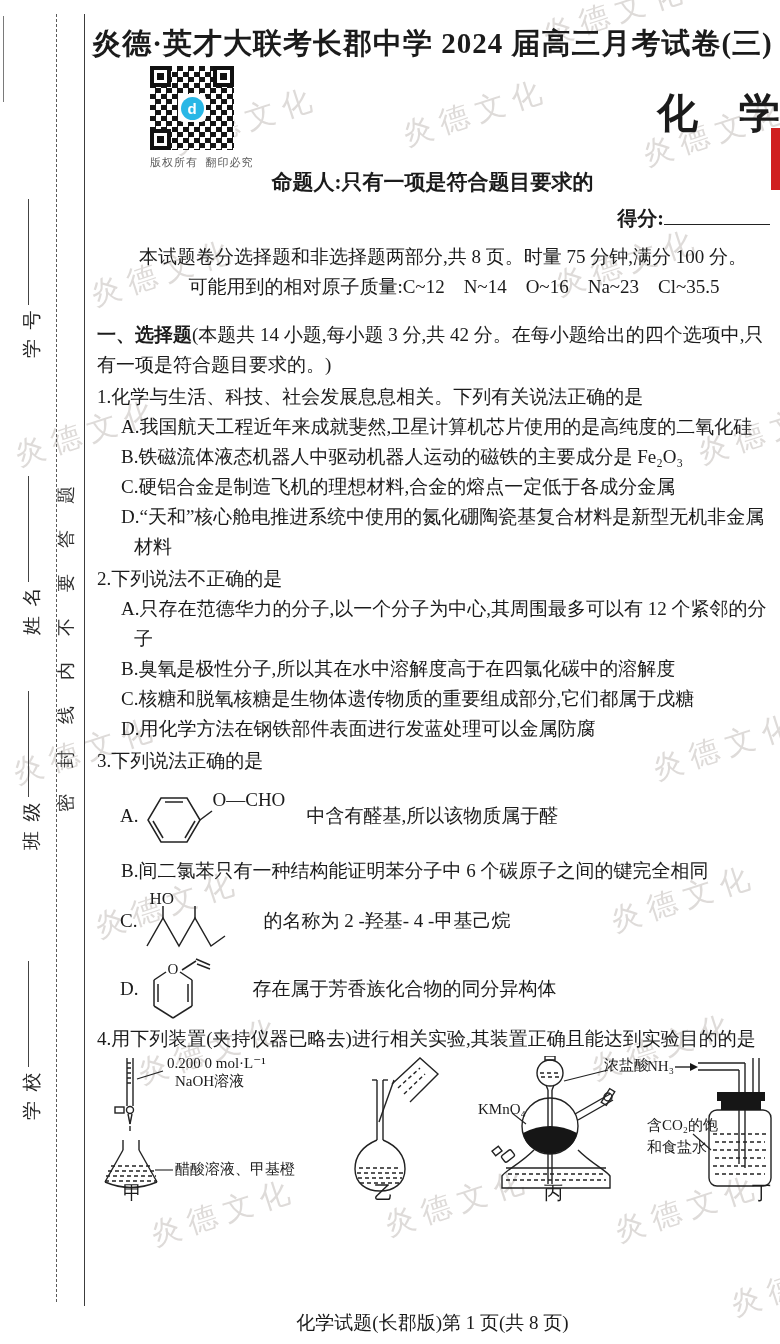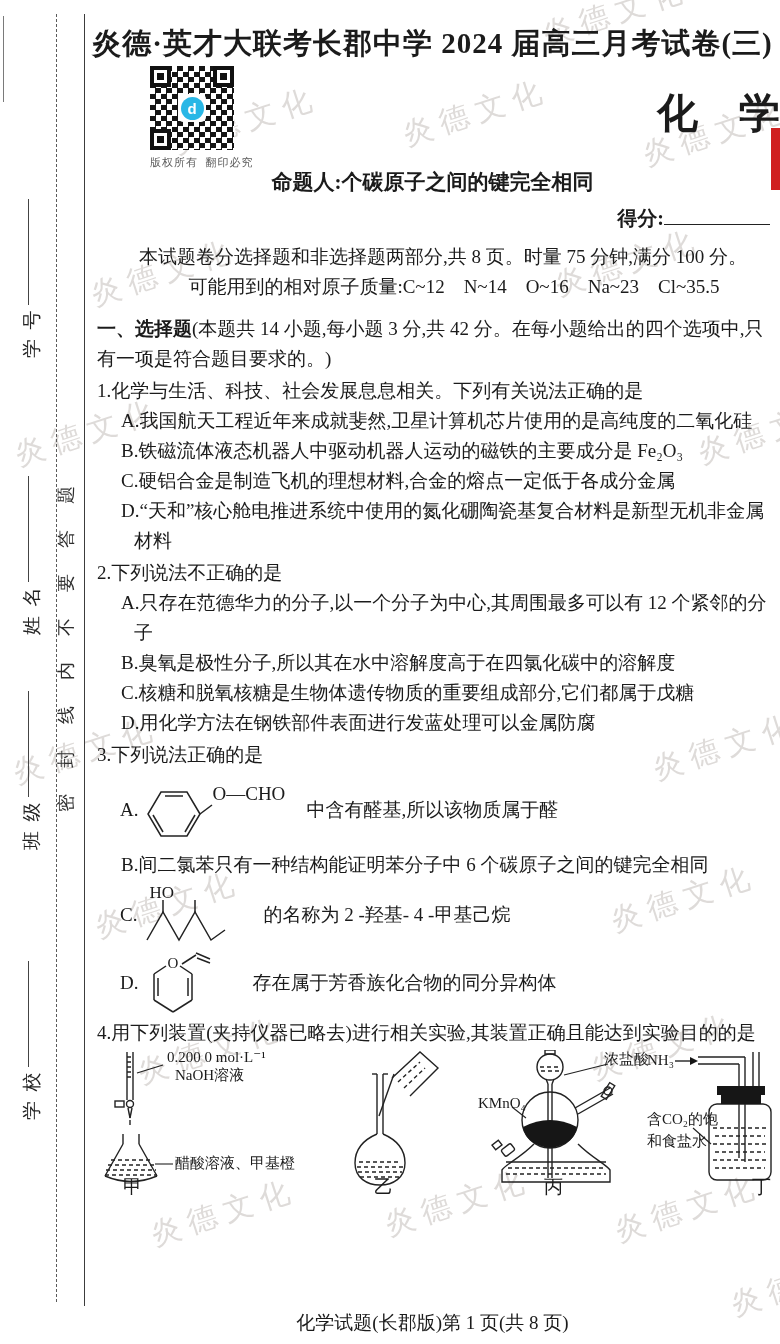--- a/index.html
+++ b/index.html
@@ -37,21 +37,21 @@
   .qr-cap{margin-top:5px;font-size:11px;color:#5c5c5c;letter-spacing:1px;white-space:pre;}
   .subject-title{position:absolute;left:85px;top:86px;width:695px;text-align:right;
     font-size:41px;font-weight:700;white-space:pre;}
   .setter{position:absolute;left:85px;top:168px;width:695px;text-align:center;font-size:21px;font-weight:700;}
   .score-row{position:absolute;left:0;top:204px;width:770px;text-align:right;font-size:20px;font-weight:700;}
   .score-line{display:inline-block;width:106px;height:20px;border-bottom:1.5px solid #222;}
   
   .main{position:absolute;left:97px;top:242px;width:676px;font-size:19px;line-height:30px;}
   .para-indent{text-indent:42px;}
   .masses{text-indent:38px;white-space:pre-wrap;text-align:center;}
-  .sec-head{margin-top:12px;}
+  .sec-head{margin-top:18px;}
   .q{margin-top:2px;}
   .opt{padding-left:37px;text-indent:-13px;}
   .hang{padding-left:25px;text-indent:-25px;}
   .struct-row{display:flex;align-items:center;margin-left:23px;}
   .struct-row .letter{flex:none;margin-right:4px;}
   .struct-wrap{position:relative;flex:none;}
   .struct-text{margin-left:14px;white-space:nowrap;}
   .chem-svg line,.chem-svg path,.chem-svg polyline,.chem-svg circle{stroke:#222;stroke-width:1.5;fill:none;}
   .chem-svg text{fill:#1b1b1b;stroke:none;font-family:"Liberation Serif",serif;}
   
@@ -118,21 +118,21 @@
     <div class="f tr"></div>
     <div class="f bl"></div>
     <div class="qr-hole">
       <div class="qr-dot">d</div>
     </div>
   </div>
   <div class="qr-cap">版权所有  翻印必究</div>
 </div>
 
 <div class="subject-title">化    学</div>
-<div class="setter">命题人:个碳原子之间的键完全相同</div>
+<div class="setter">命题人:只有一项是符合题目要求的</div>
 <div class="score-row">
   <span>得分:</span><span class="score-line"></span>
 </div>
 
 <div class="main">
 
   <div class="para-indent">本试题卷分选择题和非选择题两部分,共 8 页。时量 75 分钟,满分 100 分。</div>
   <div class="masses">可能用到的相对原子质量:C~12    N~14    O~16    Na~23    Cl~35.5</div>
 
   <div class="sec-head">

